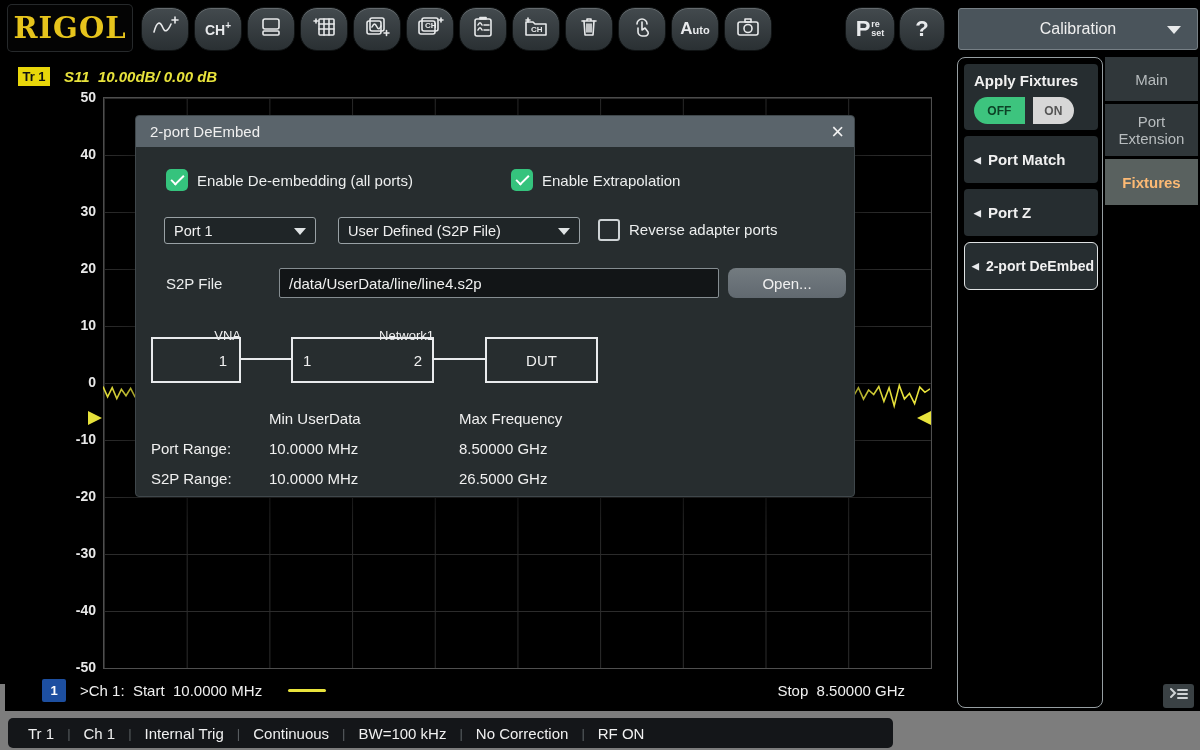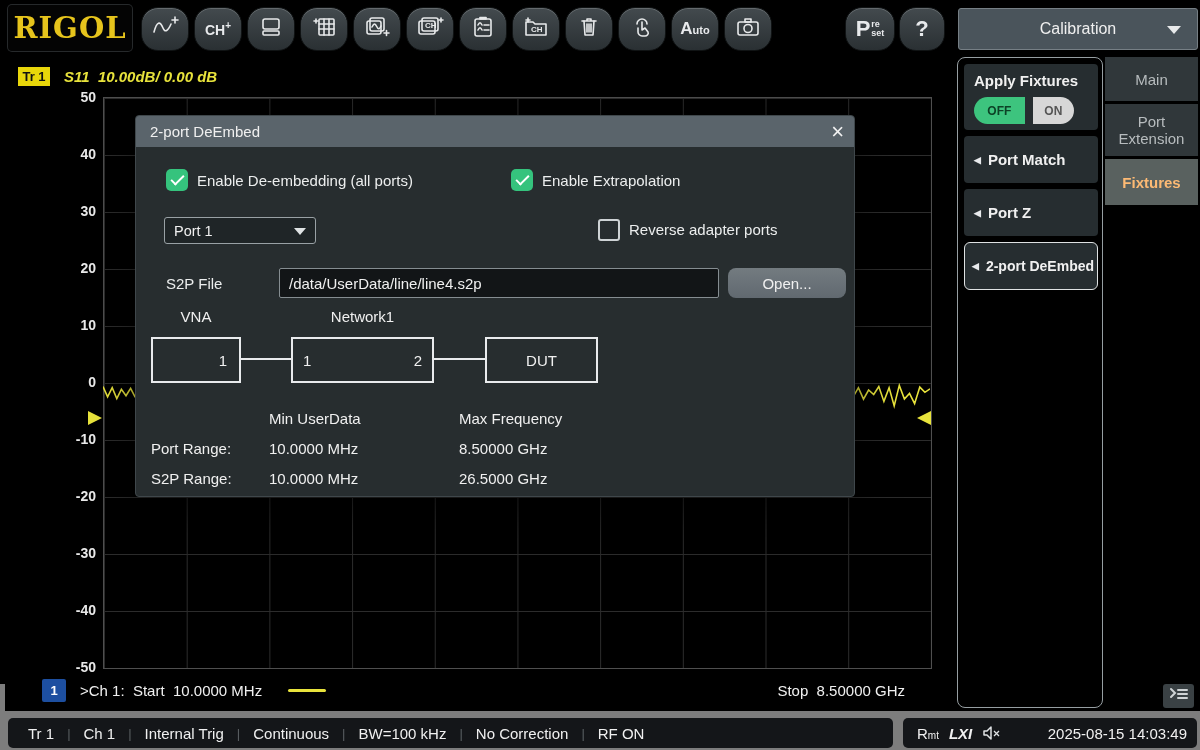--- a/index.html
+++ b/index.html
@@ -83,21 +83,21 @@
       display:flex;align-items:center;box-sizing:border-box;font-size:14.5px;padding-left:9px;}
   .dd .caret{position:absolute;right:9px;top:10px;width:0;height:0;border-left:6px solid transparent;
              border-right:6px solid transparent;border-top:7px solid #dfe3e4;}
   #s2p-input{left:143px;top:152px;width:440px;height:30px;background:#121517;border:1px solid #858d91;
              border-radius:2px;box-sizing:border-box;display:flex;align-items:center;padding-left:9px;font-size:15px;}
   #open-btn{left:592px;top:152px;width:118px;height:30px;border-radius:8px;
             background:linear-gradient(180deg,#737b80,#616970);display:flex;align-items:center;
             justify-content:center;font-size:15px;}
   .diag-box{position:absolute;top:221px;height:46px;border:2px solid #e9ebed;box-sizing:border-box;
             display:flex;align-items:center;font-size:15px;}
-  .diag-lbl{position:absolute;top:192px;text-align:center;font-size:15px;}
+  .diag-lbl{position:absolute;top:212px;text-align:right;font-size:13px;}
   .conn{position:absolute;top:242px;height:2px;background:#e9ebed;}
   .ft{position:absolute;font-size:15px;white-space:pre;}
 
   
   #status-backing{left:0;top:711px;width:1200px;height:39px;background:#7d7d7d;}
   #left-bezel{left:0;top:684px;width:5px;height:66px;background:#7d7d7d;}
   #status-left{left:8px;top:718px;width:885px;height:30px;background:#141619;border-radius:5px;
                display:flex;align-items:center;padding-left:20px;box-sizing:border-box;font-size:15px;}
   #status-left .sep{color:#5a5f63;margin:0 13px;font-size:13px;}
   #status-right{left:903px;top:718px;width:294px;height:30px;background:#141619;border-radius:5px;
@@ -312,20 +312,24 @@
 
     <div class="cb" style="left:30px;top:53px"></div>
     <div class="dlg-label" style="left:61px;top:56px">Enable De-embedding (all ports)</div>
     <div class="cb" style="left:375px;top:53px"></div>
     <div class="dlg-label" style="left:406px;top:56px">Enable Extrapolation</div>
 
     <div class="dd" style="left:28px;top:101px;width:152px">
       <span>Port 1</span>
       <span class="caret"></span>
     </div>
+    <div class="dd" style="left:202px;top:101px;width:242px">
+      <span>User Defined (S2P File)</span>
+      <span class="caret"></span>
+    </div>
     <div class="cb-empty" style="left:462px;top:103px"></div>
     <div class="dlg-label" style="left:493px;top:105px">Reverse adapter ports</div>
 
     <div class="dlg-label" style="left:30px;top:159px">S2P File</div>
     <div id="s2p-input" class="abs">
       <span>/data/UserData/line/line4.s2p</span>
     </div>
     <div id="open-btn" class="abs">
       <span>Open...</span>
     </div>
@@ -367,25 +371,14 @@
         <span class="sep">|</span>
         <span>Continuous</span>
         <span class="sep">|</span>
         <span>BW=100 kHz</span>
         <span class="sep">|</span>
         <span>No Correction</span>
         <span class="sep">|</span>
         <span>RF ON</span>
       </span>
   </div>
-  <div id="status-right" class="abs">
-    <span id="rmt"><span style="font-size:15px">R</span><span>mt</span></span>
-    <span id="lxi">LXI</span>
-    <span style="margin-left:10px;display:flex;align-items:center;">
-      <svg width="19" height="16" viewBox="0 0 19 16" style="stroke:#dfe2e4;fill:none;stroke-width:1.5;stroke-linejoin:round;">
-          <path d="M2,6 h3 l4,-4 v12 l-4,-4 h-3 z"></path>
-          <path d="M12,6 l5,5 M17,6 l-5,5" style="stroke-width:1.3"></path>
-        </svg>
-    </span>
-    <span id="datetime">2025-08-15 14:03:49</span>
-  </div>
 
 </div>
 
 </body></html>

